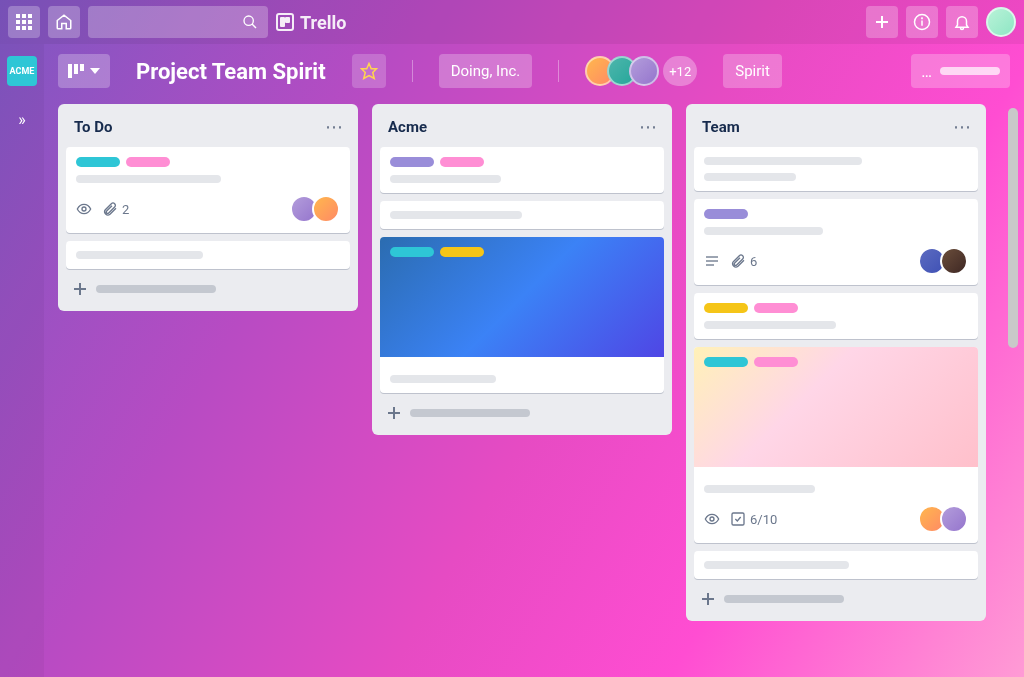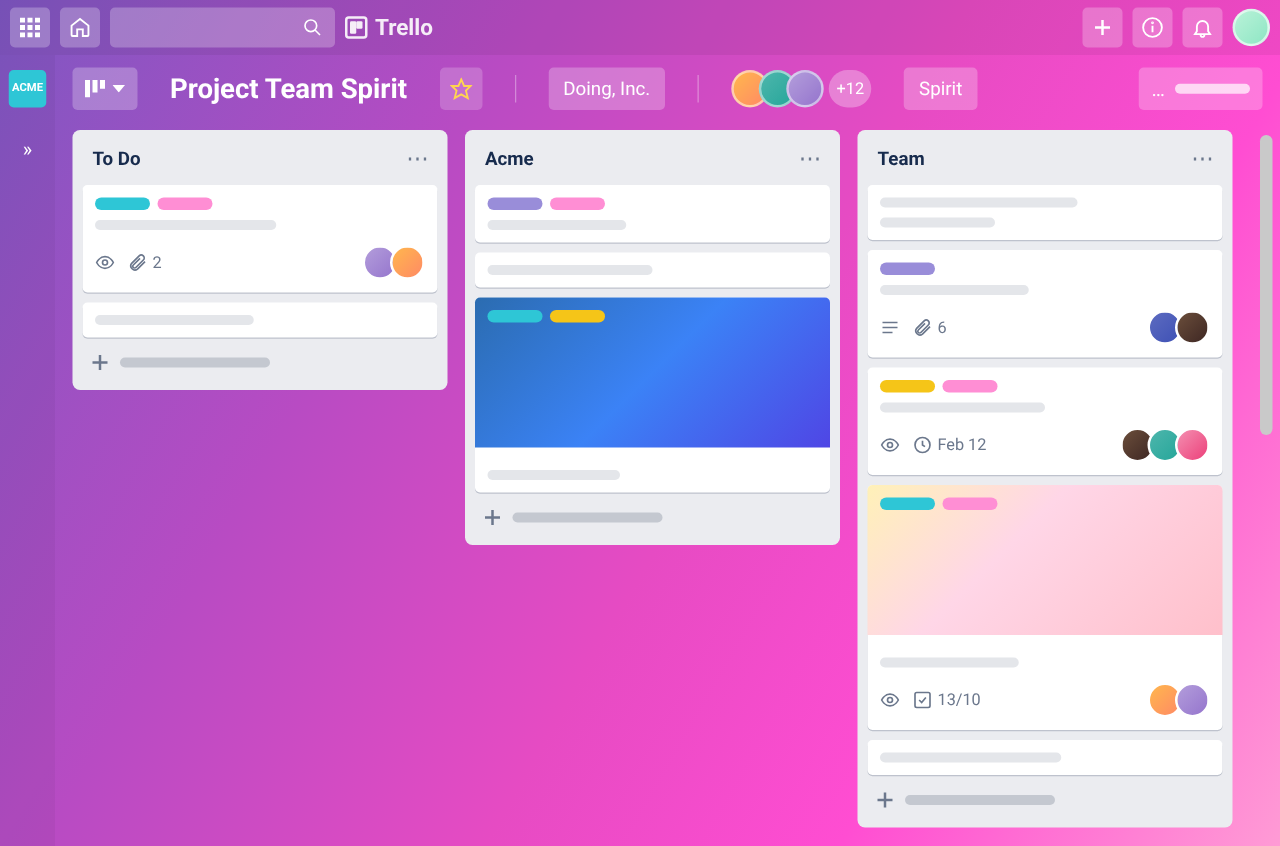--- a/index.html
+++ b/index.html
@@ -274,42 +274,20 @@
                 <div class="sm av-5"></div>
               </div>
           </div>
         </div>
         <div class="card">
           <div class="labels">
               <span class="label lbl-yellow"></span>
               <span class="label lbl-pink"></span>
             </div>
           <div class="ghost-line" style="width:50%"></div>
-          <div class="card-foot">
-            <div class="badges">
-              <span class="bi">
-                  <svg class="icn" viewBox="0 0 24 24" fill="none" stroke="#6b778c" stroke-width="2">
-                    <path d="M2 12s3.5-7 10-7 10 7 10 7-3.5 7-10 7-10-7-10-7z"></path>
-                    <circle cx="12" cy="12" r="3"></circle>
-                  </svg>
-                </span>
-              <span class="bi">
-                  <svg class="icn" viewBox="0 0 24 24" fill="none" stroke="#6b778c" stroke-width="2">
-                    <circle cx="12" cy="12" r="9"></circle>
-                    <path d="M12 7v5l3 2"></path>
-                  </svg>
-                  <span>Feb 12</span>
-                </span>
-            </div>
-            <div class="avatars">
-                <div class="sm av-5"></div>
-                <div class="sm av-2"></div>
-                <div class="sm av-4"></div>
-              </div>
-          </div>
         </div>
         <div class="card">
           <div class="card-cover-pink">
             <div class="labels">
                 <span class="label lbl-teal"></span>
                 <span class="label lbl-pink"></span>
               </div>
           </div>
           <div class="ghost-line" style="width:42%"></div>
           <div class="card-foot">
@@ -318,21 +296,21 @@
                   <svg class="icn" viewBox="0 0 24 24" fill="none" stroke="#6b778c" stroke-width="2">
                     <path d="M2 12s3.5-7 10-7 10 7 10 7-3.5 7-10 7-10-7-10-7z"></path>
                     <circle cx="12" cy="12" r="3"></circle>
                   </svg>
                 </span>
               <span class="bi">
                   <svg class="icn" viewBox="0 0 24 24" fill="none" stroke="#6b778c" stroke-width="2">
                     <rect x="3" y="3" width="18" height="18" rx="2"></rect>
                     <path d="M8 12l3 3 5-6"></path>
                   </svg>
-                  <span>13/10</span>
+                  <span>6/10</span>
                 </span>
             </div>
             <div class="avatars">
                 <div class="sm av-1"></div>
                 <div class="sm av-3"></div>
               </div>
           </div>
         </div>
         <div class="card">
           <div class="ghost-line" style="width:55%"></div>

